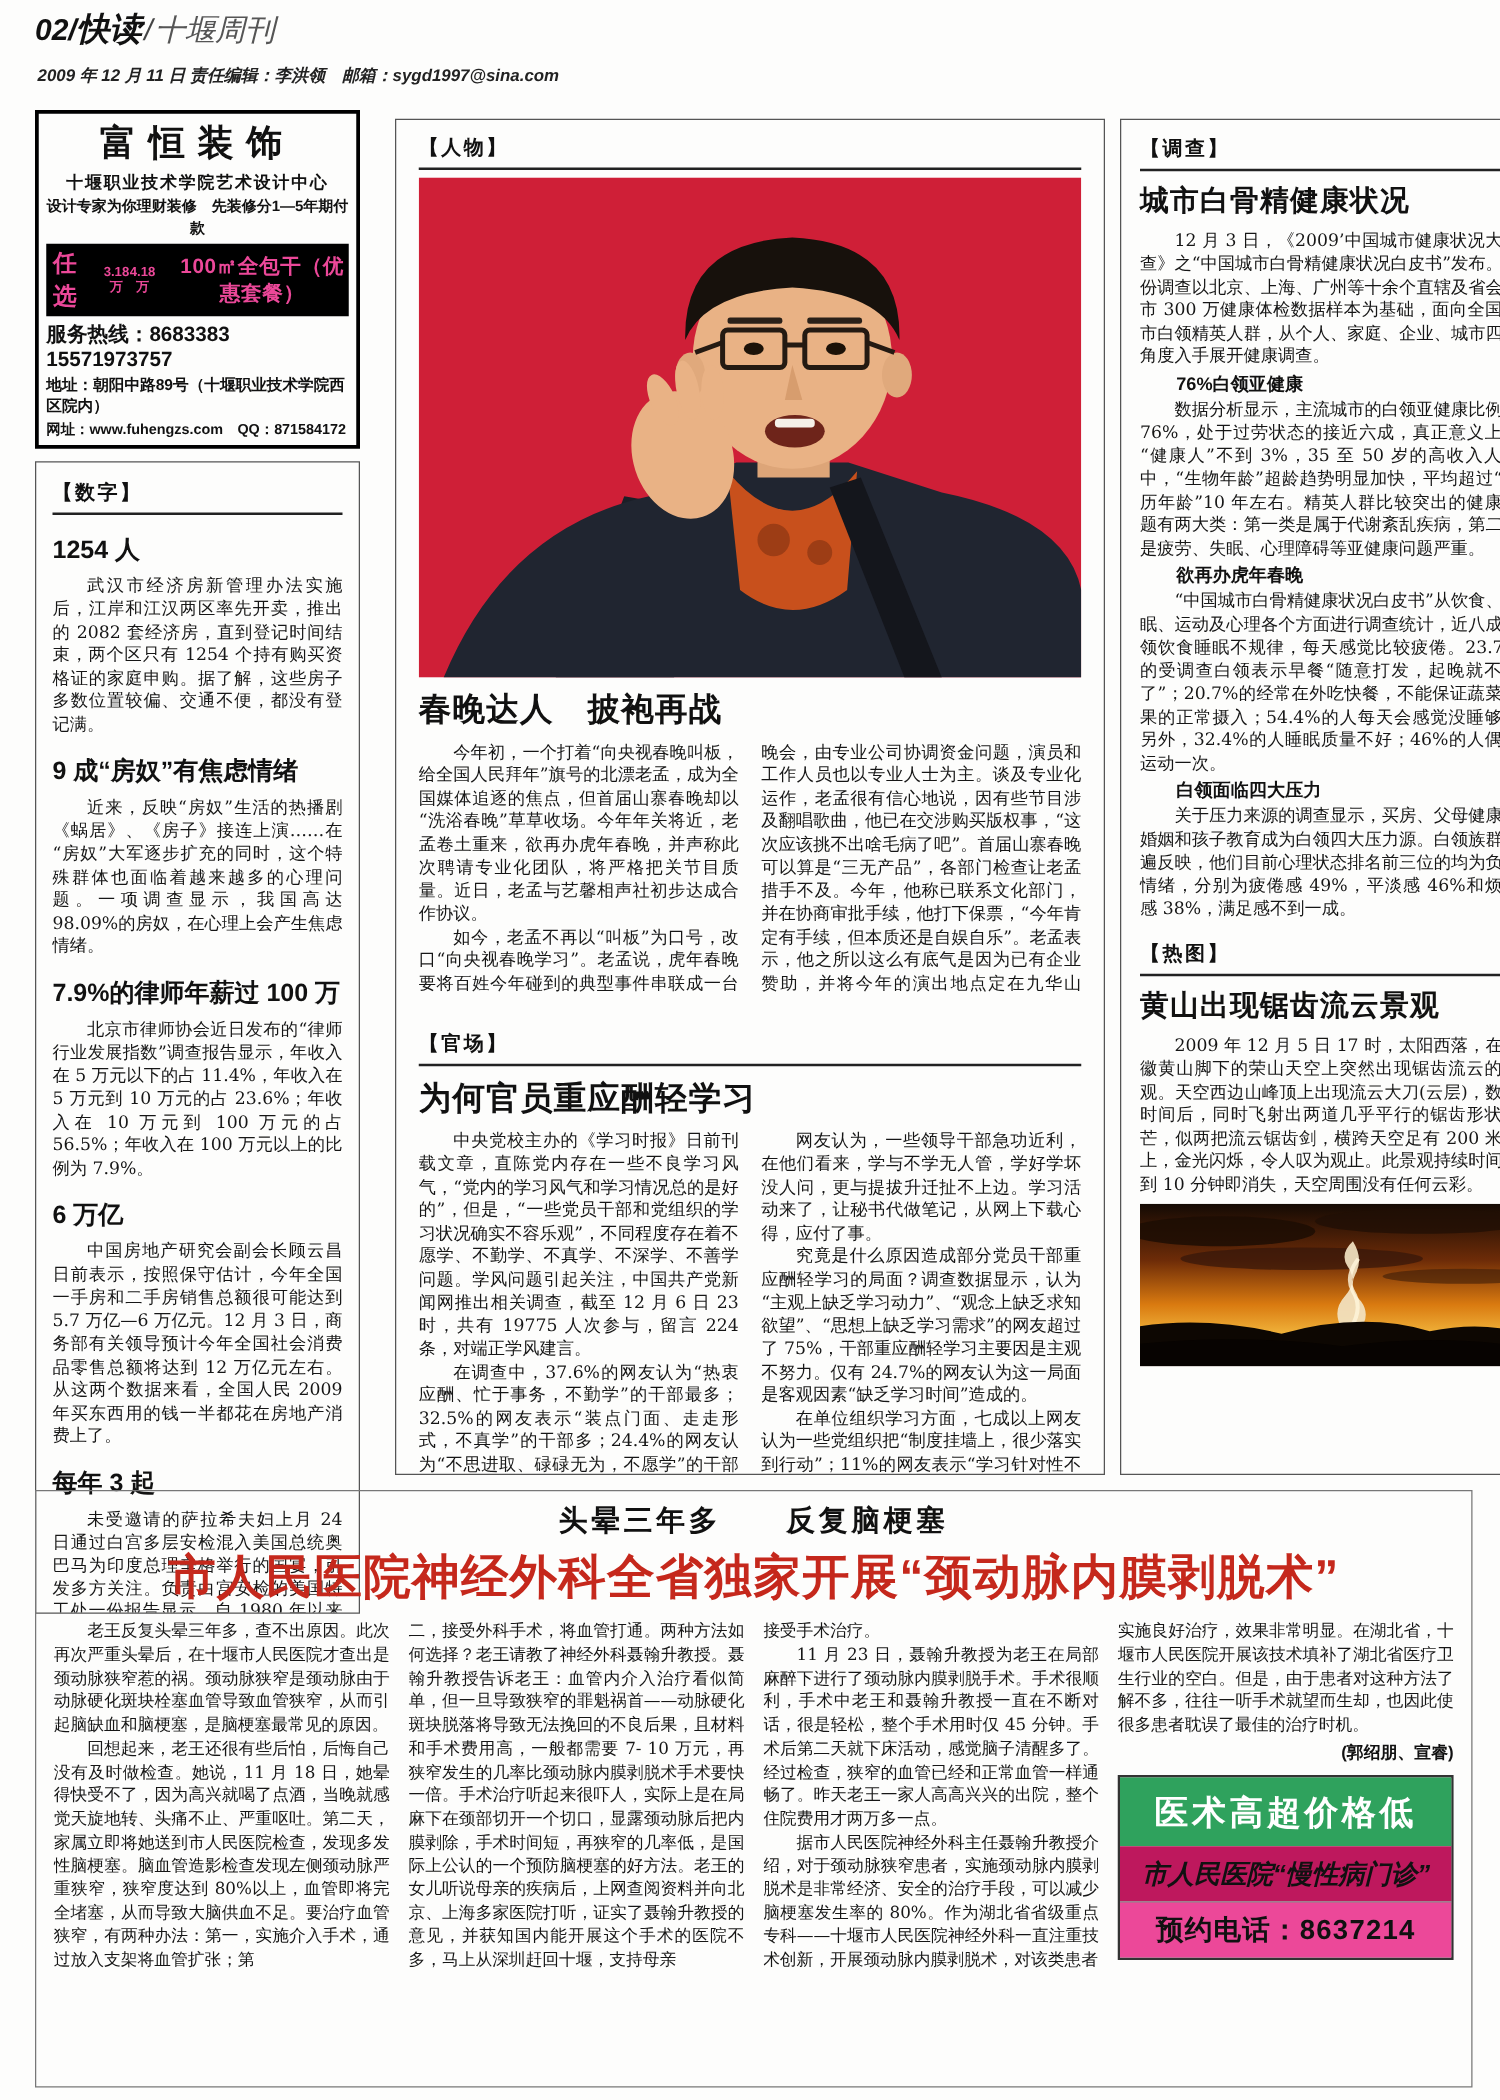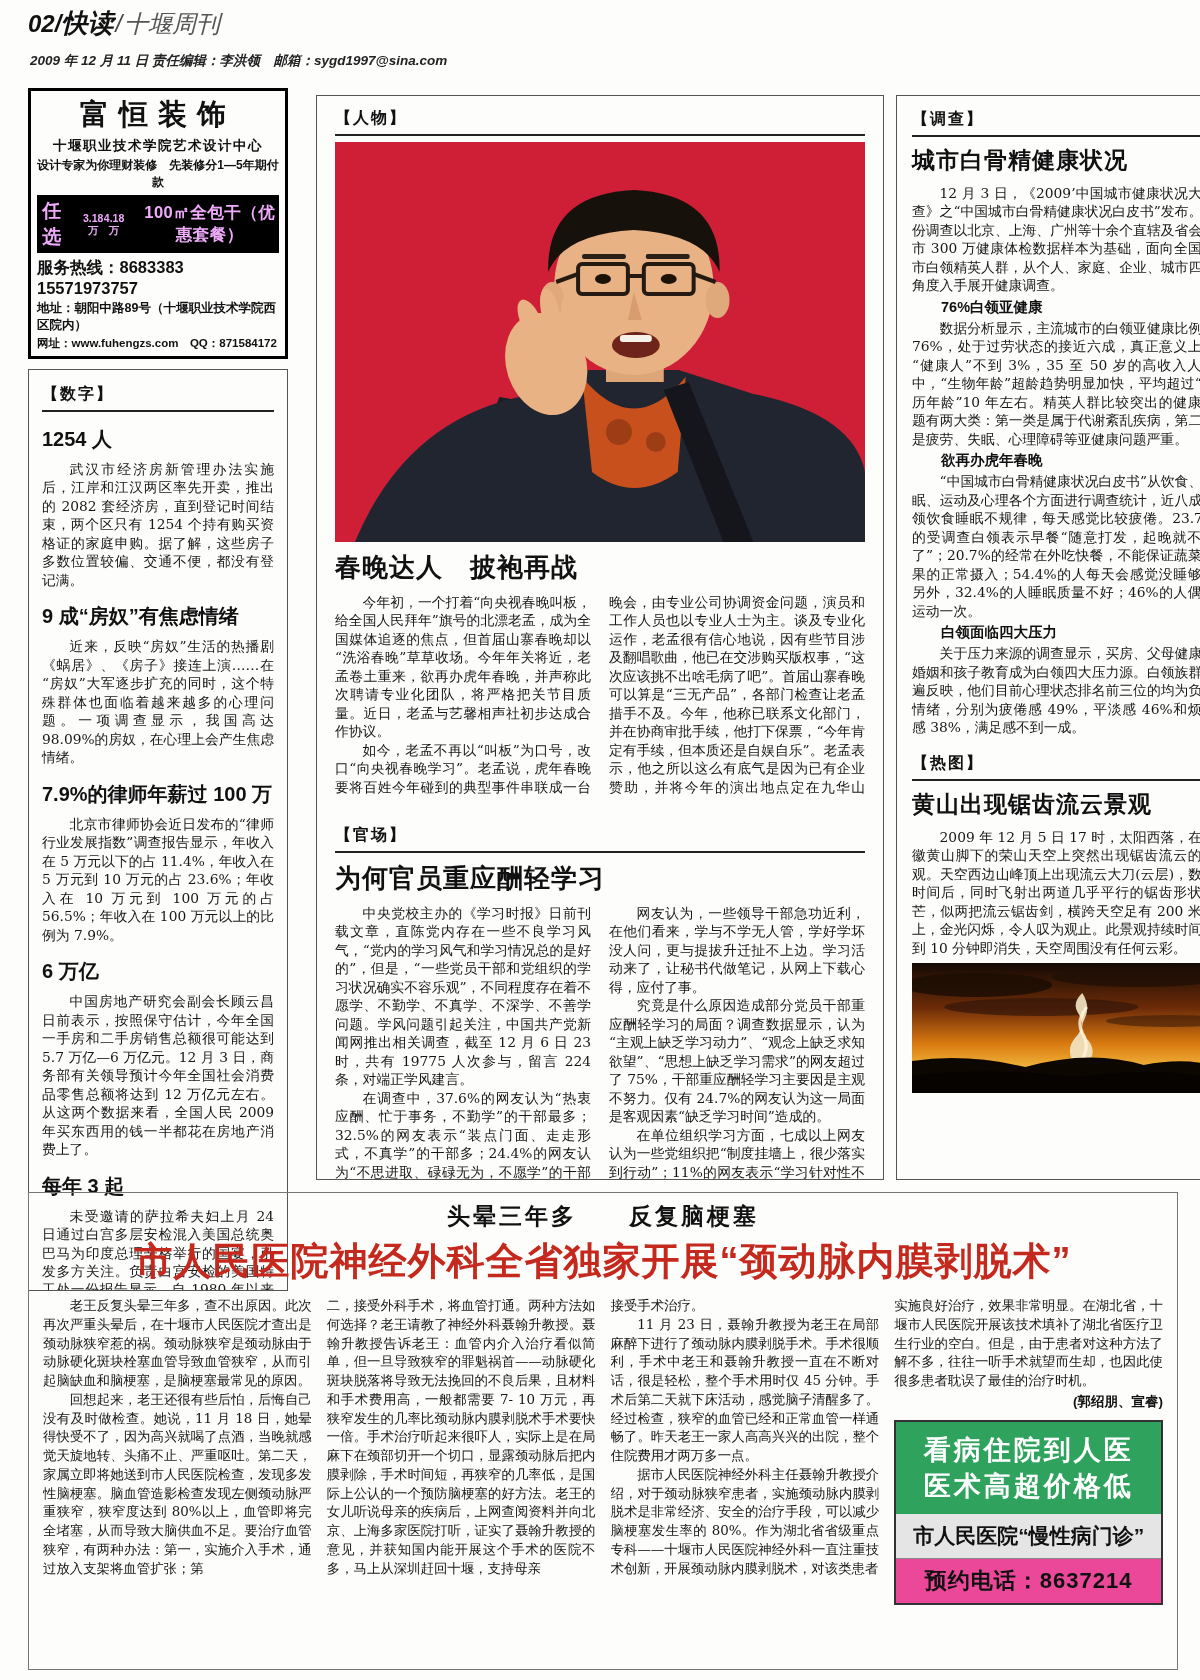--- a/index.html
+++ b/index.html
@@ -21,21 +21,21 @@
   .art-title.small{font-size:23px;}
   .subhead{font-weight:bold;font-size:14.5px;text-indent:2em;margin:3px 0 2px;}
   .body-text p{margin:0;text-indent:2em;text-align:justify;
                font:13.8px/1.34 "DejaVu Serif","Liberation Serif",serif;color:#161616;}
   
   .col-left{position:absolute;left:28px;top:88px;width:260px;}
   .ad-box{border:3px solid #000;box-sizing:border-box;padding:4px 6px 5px;text-align:center;}
   .ad-title{font-weight:bold;font-size:29px;letter-spacing:10px;}
   .ad-l1{font-weight:bold;font-size:13.5px;letter-spacing:1.5px;margin-top:2px;}
   .ad-l2{font-weight:bold;font-size:12px;margin-top:2px;}
-  .ad-banner{background:#000;color:#f0abfc;display:flex;align-items:center;justify-content:center;
+  .ad-banner{background:#000;color:#ec4899;display:flex;align-items:center;justify-content:center;
              gap:18px;padding:3px 2px;margin:4px 0;font-weight:bold;}
   .ab-pre{font-size:19px;}
   .ab-stack{display:flex;flex-direction:row;font-size:10.5px;line-height:1.15;}
   .ab-suf{font-size:16.5px;letter-spacing:0.5px;}
   .ad-hot{font-weight:bold;font-size:16.5px;text-align:left;}
   .ad-addr{font-weight:bold;font-size:12.5px;text-align:left;margin-top:2px;}
   .ad-web{font-weight:bold;font-size:11.5px;text-align:left;margin-top:2px;}
   .num-panel{margin-top:10px;height:922px;padding:12px 13px;overflow:hidden;}
   .num-title{font-weight:bold;font-size:20px;margin:14px 0 7px;}
   
@@ -56,21 +56,21 @@
   .red-head{text-align:center;font-weight:bold;font-size:38px;letter-spacing:1px;margin-top:4px;}
   .ad-cols{display:flex;gap:15px;margin-top:10px;}
   .ad-col{flex:1 1 0;overflow:hidden;}
   .ad-col p{font-size:13.4px;line-height:1.4;}
   .cont p:first-child{text-indent:0;}
   .byline{font-weight:bold;font-size:13.5px;text-align:right;
           font-family:"Liberation Sans",sans-serif;margin-top:2px;}
   .promo{border:2px solid #333;margin-top:9px;}
   .promo-green{color:#fff;text-align:center;font-weight:bold;font-size:27px;
                letter-spacing:3px;padding:10px 0 9px;line-height:1.35;}
-  .promo-clinic{text-align:center;font-weight:bold;font-size:21px;padding:8px 0;background:#e5e5e5;}
+  .promo-clinic{text-align:center;font-weight:bold;font-size:21px;padding:8px 0;background:#be185d;font-style:italic;}
   .promo-phone{text-align:center;font-weight:bold;font-size:22px;letter-spacing:1px;
                padding:7px 0;background:#ec4899;border-top:1px solid #888;}
 </style>
 </head>
 <body>
 
 <div class="page">
 
   <div class="masthead">
     <span class="m-ed">02/</span><span class="m-sec">快读</span><span class="m-slash">/</span><span class="m-paper">十堰周刊</span>
@@ -264,21 +264,20 @@
           <p>11 月 23 日，聂翰升教授为老王在局部麻醉下进行了颈动脉内膜剥脱手术。手术很顺利，手术中老王和聂翰升教授一直在不断对话，很是轻松，整个手术用时仅 45 分钟。手术后第二天就下床活动，感觉脑子清醒多了。经过检查，狭窄的血管已经和正常血管一样通畅了。昨天老王一家人高高兴兴的出院，整个住院费用才两万多一点。</p>
           <p>据市人民医院神经外科主任聂翰升教授介绍，对于颈动脉狭窄患者，实施颈动脉内膜剥脱术是非常经济、安全的治疗手段，可以减少脑梗塞发生率的 80%。作为湖北省省级重点专科——十堰市人民医院神经外科一直注重技术创新，开展颈动脉内膜剥脱术，对该类患者</p>
         </div>
       <div class="ad-col">
         <div class="body-text cont">
             <p>实施良好治疗，效果非常明显。在湖北省，十堰市人民医院开展该技术填补了湖北省医疗卫生行业的空白。但是，由于患者对这种方法了解不多，往往一听手术就望而生却，也因此使很多患者耽误了最佳的治疗时机。</p>
           </div>
         <div class="byline">(郭绍朋、宣睿)</div>
         <div class="promo">
           <div class="promo-green" id="promogreen" style="background: rgb(47, 162, 93);">
-            <div>看病住院到人医</div>
             <div>医术高超价格低</div>
           </div>
           <div class="promo-clinic">市人民医院“慢性病门诊”</div>
           <div class="promo-phone">预约电话：8637214</div>
         </div>
       </div>
     </div>
   </section>
 
 </div>

